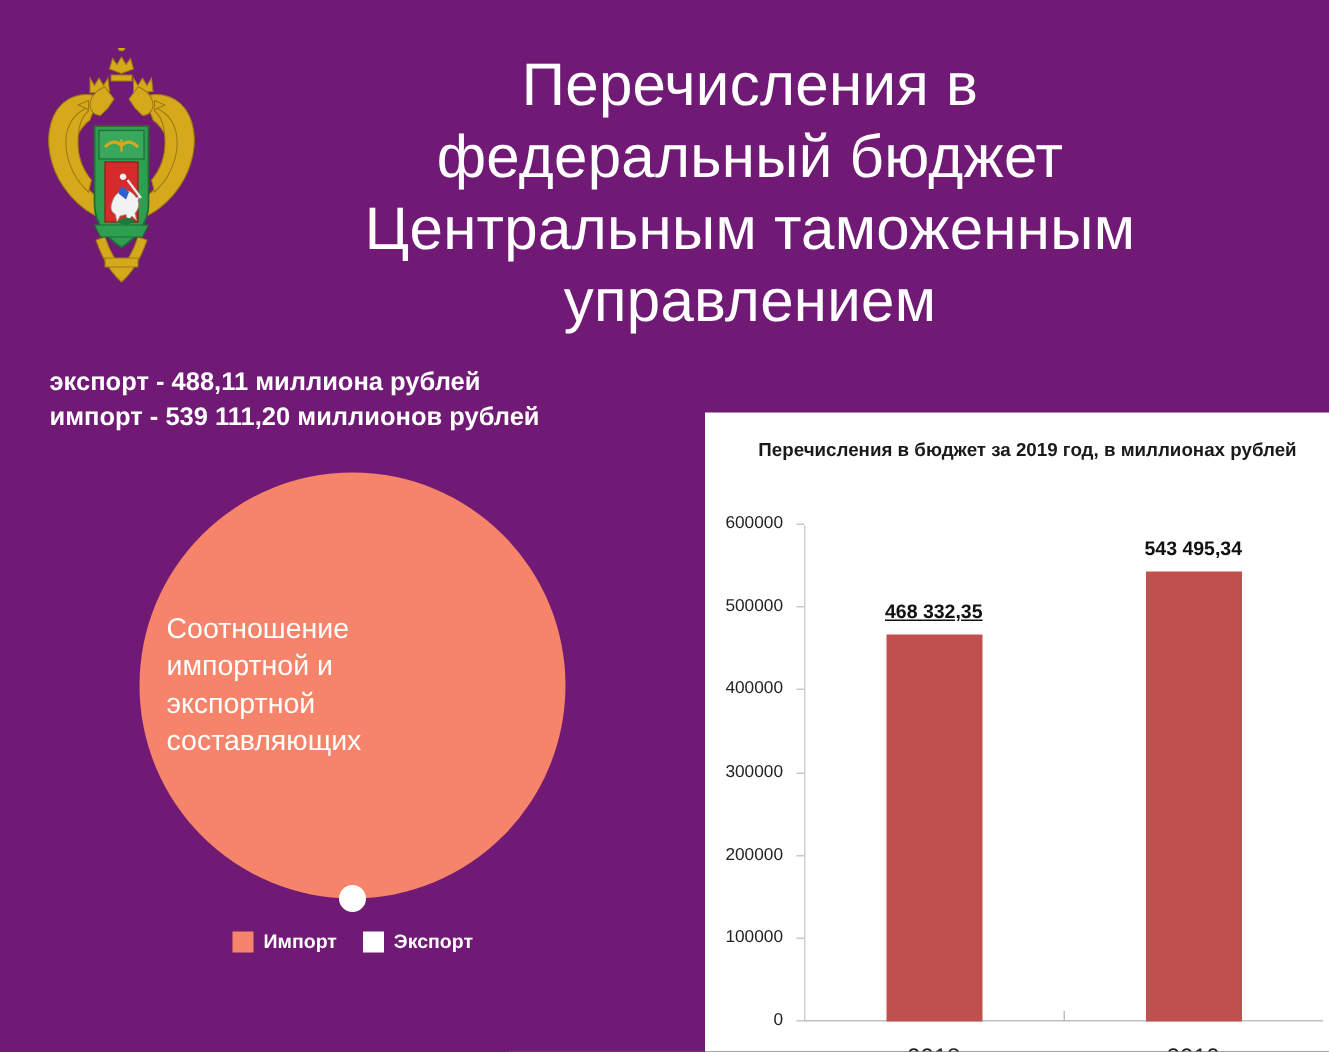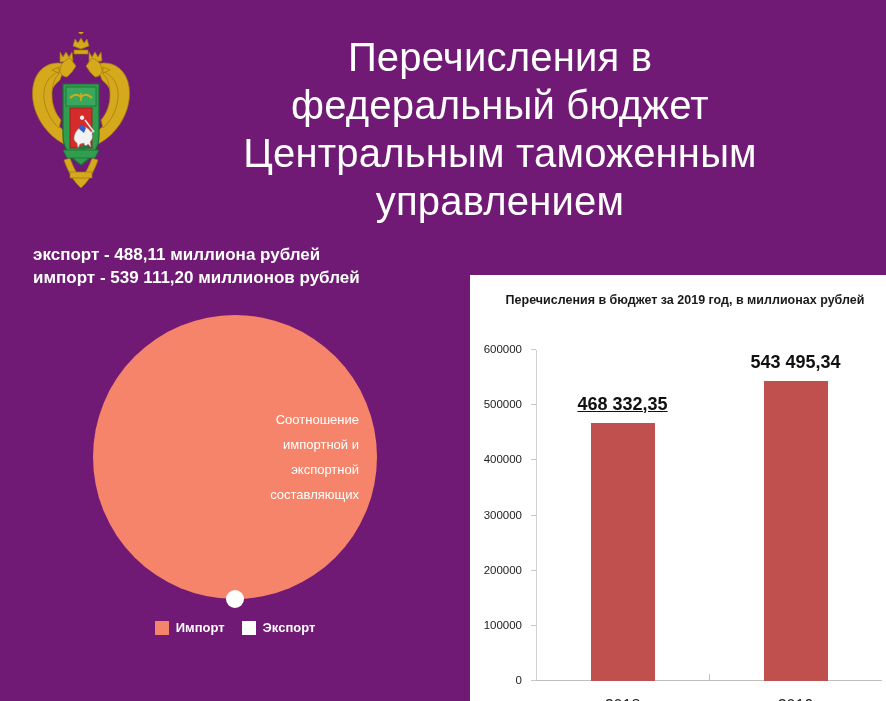--- a/index.html
+++ b/index.html
@@ -83,23 +83,23 @@
     height: 18px;
     border-radius: 50%;
     background: #ffffff;
   }
   .pie-label {
     position: absolute;
     left: 0;
     right: 0;
     top: 50%;
     transform: translateY(-50%);
-    text-align: right;
+    text-align: left;
     color: #ffffff;
-    font-size: 13px;
+    font-size: 19px;
     line-height: 25px;
     font-weight: 300;
     white-space: pre-line;
     padding: 0 18px;
   }
 
   
   .pie-legend {
     position: absolute;
     left: 93px;
@@ -218,21 +218,21 @@
     bottom: 0;
     transform: translateX(-50%);
     width: 64px;
     background: #c0504d;
   }
   .bar-value {
     position: absolute;
     left: 50%;
     transform: translateX(-50%);
     color: #111111;
-    font-size: 18px;
+    font-size: 13px;
     font-weight: 700;
     white-space: nowrap;
   }
   .cat-label {
     position: absolute;
     left: 50%;
     transform: translateX(-50%);
     top: calc(100% + 16px);
     color: #222222;
     font-size: 16px;

